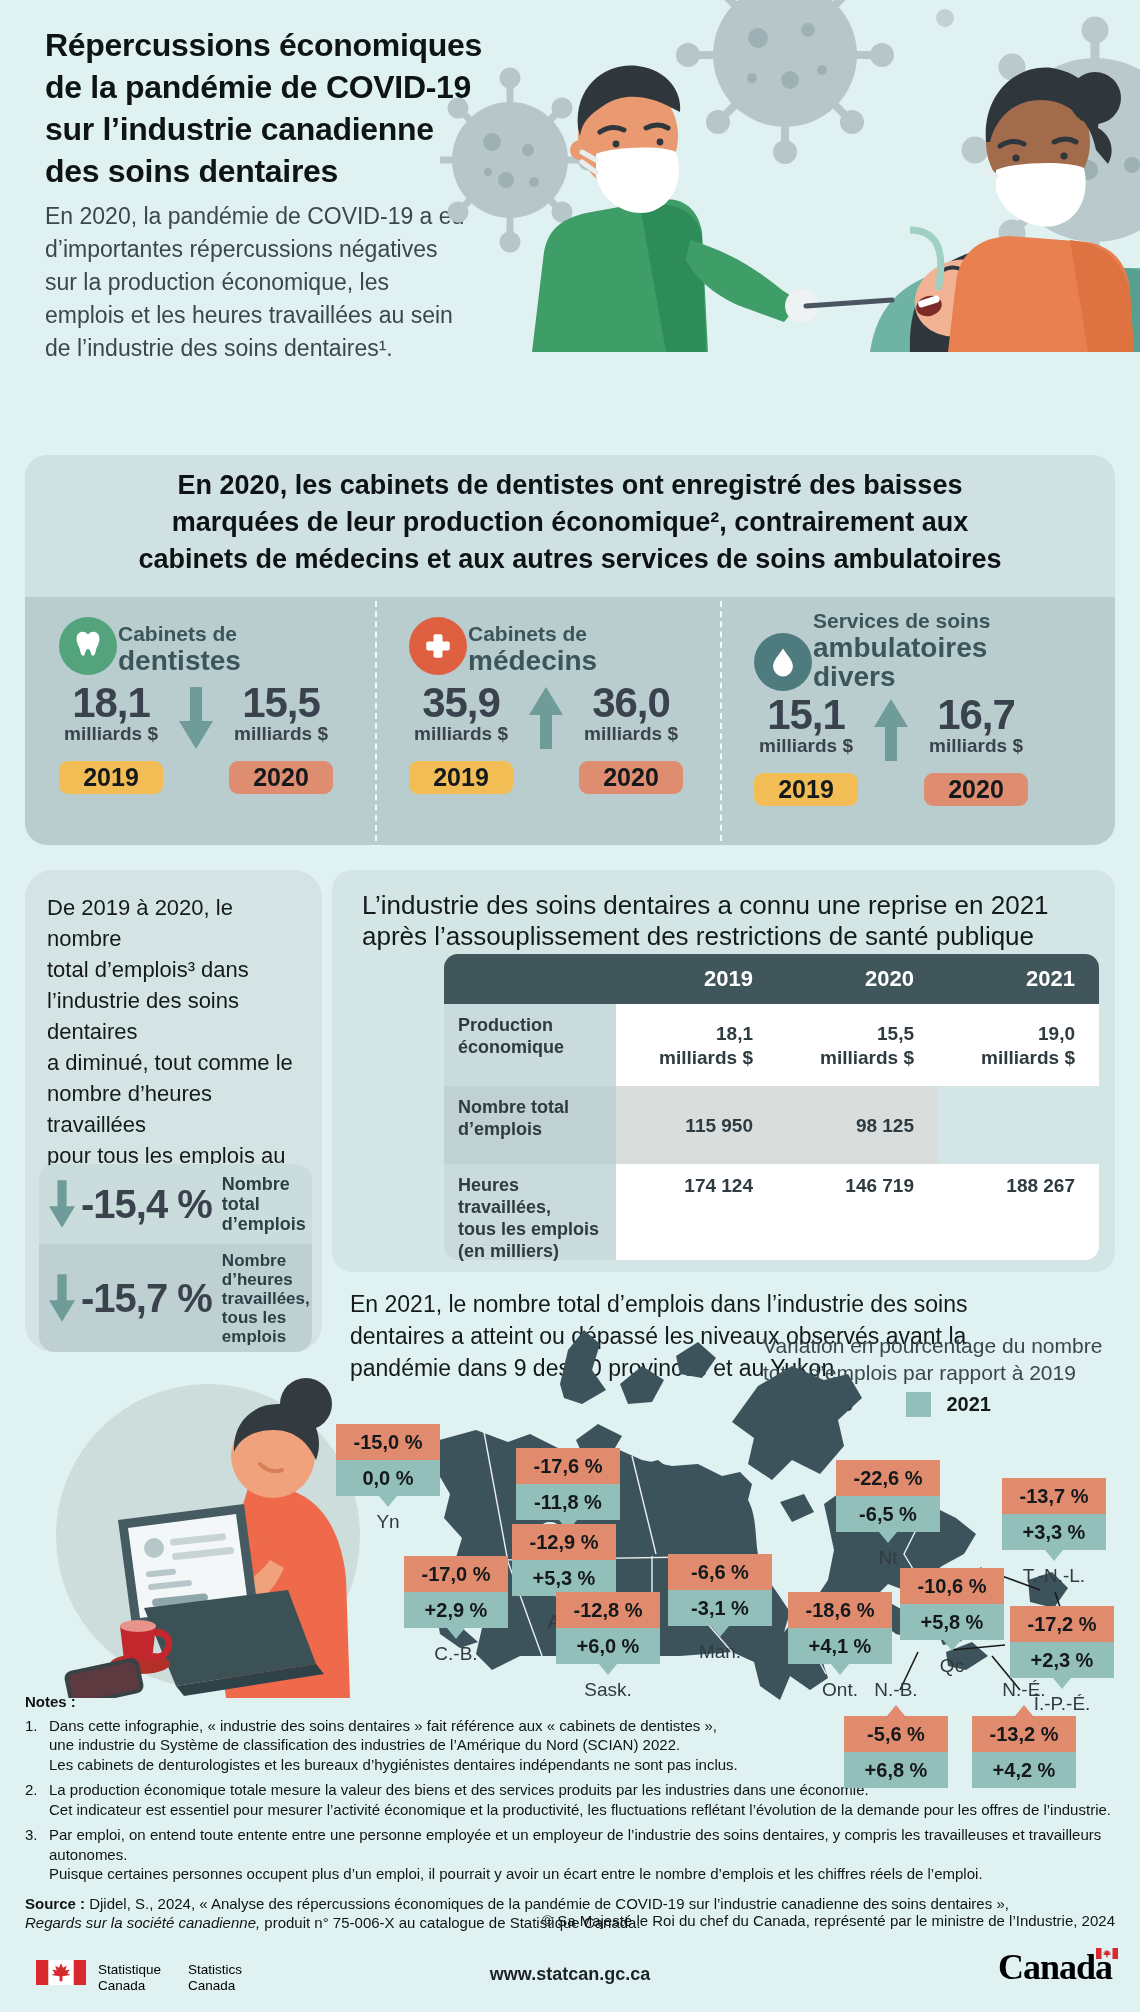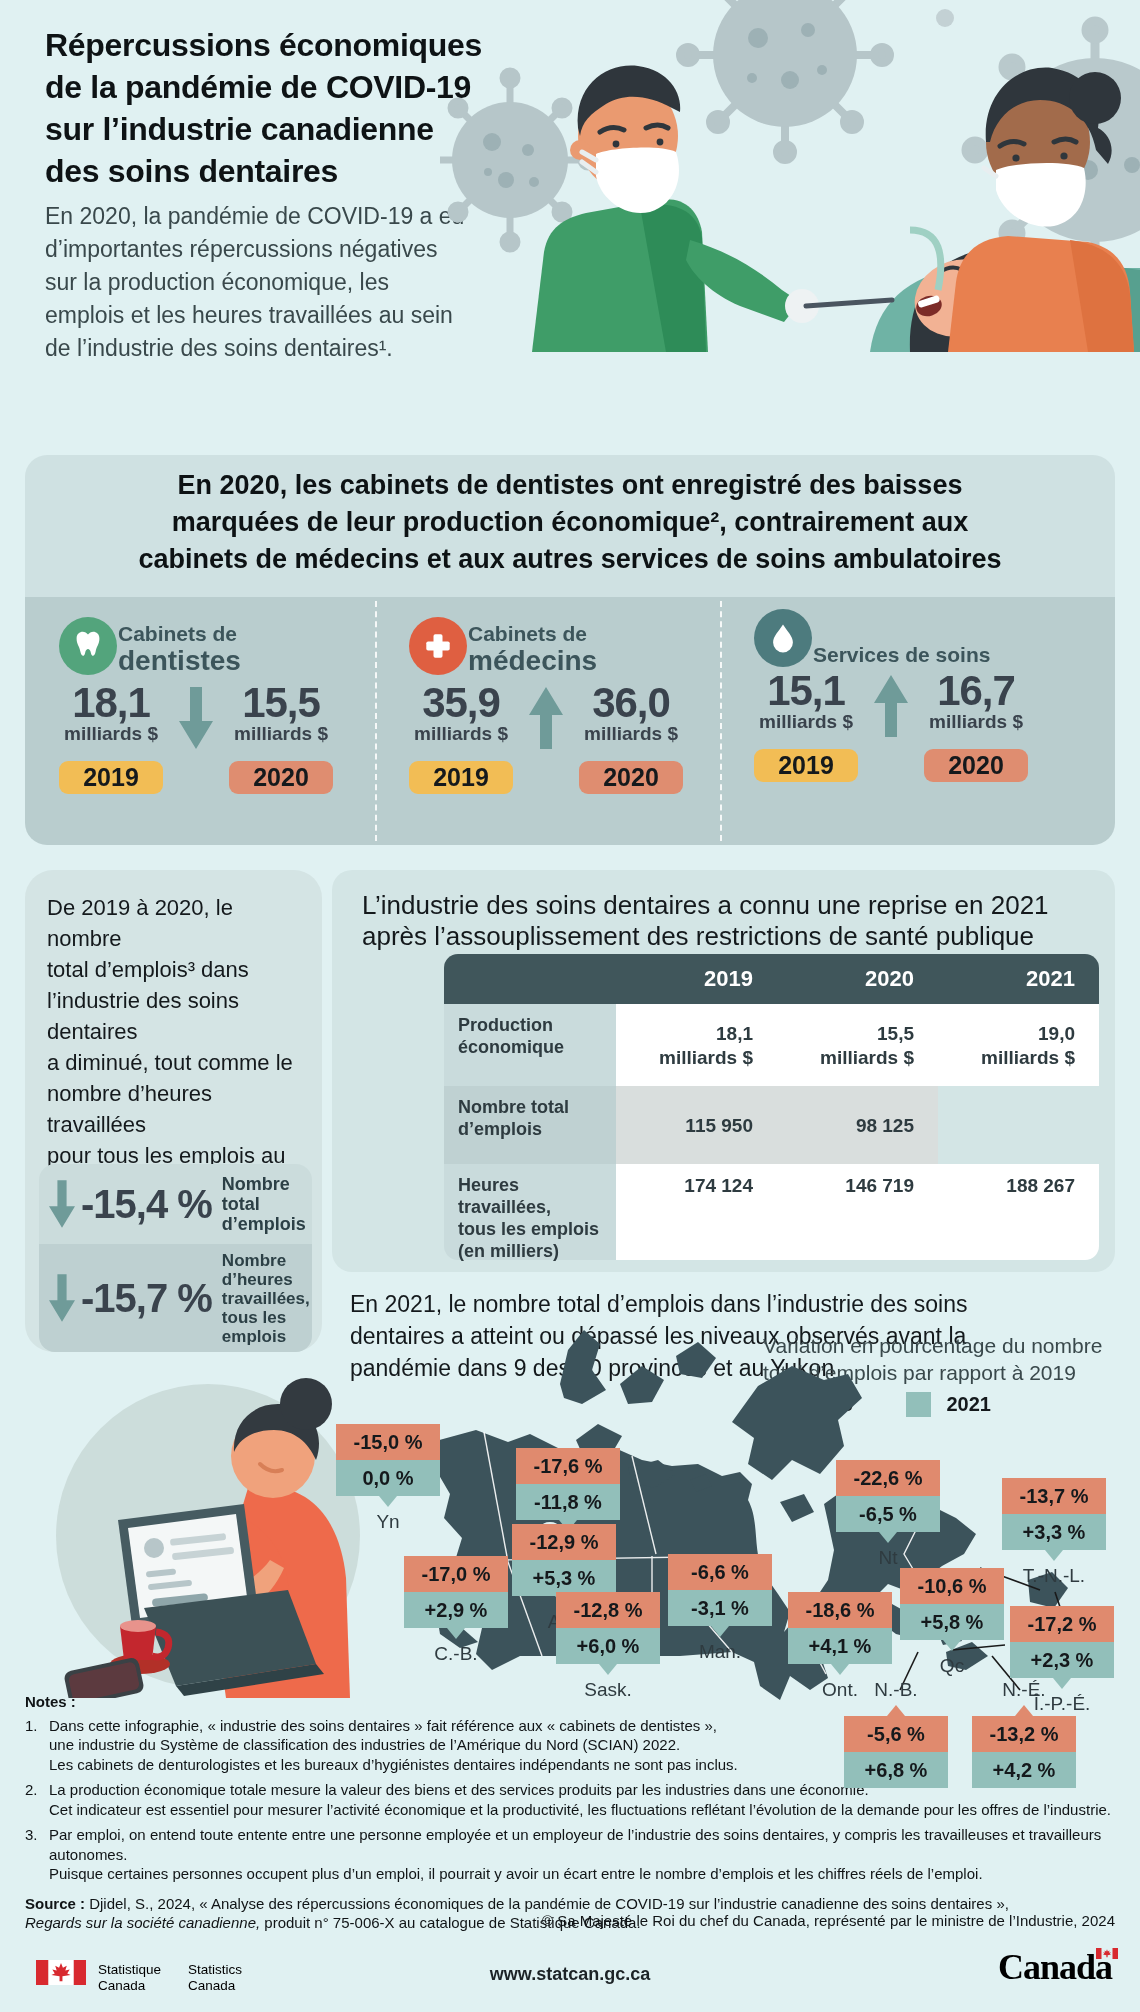--- a/index.html
+++ b/index.html
@@ -336,20 +336,22 @@
 
       <div class="col" style="left:695px;width:395px">
         <div class="col-head" style="margin-top:12px">
           <span class="icon-circle" style="background:#4d7b7e">
             <svg width="36" height="36" viewBox="0 0 40 40">
                 <path fill="#ffffff" d="M20 5 C25 13 31 18 31 25 A11 11 0 0 1 9 25 C9 18 15 13 20 5 Z"></path>
               </svg>
           </span>
           <span class="col-label">
             <div class="small">Services de soins</div>
+            <div class="big pre">ambulatoires
+divers</div>
           </span>
         </div>
         <div class="col-stats" style="margin-top:2px">
           <div class="stat-block">
             <div class="stat-num">15,1</div>
             <div class="stat-unit">milliards $</div>
             <div class="badge y2019">2019</div>
           </div>
           <svg class="trend-arrow" width="34" height="62" viewBox="0 0 34 62">
               <polygon points="17,0 34,28 23,28 23,62 11,62 11,28 0,28" fill="#6f9b99"></polygon>

